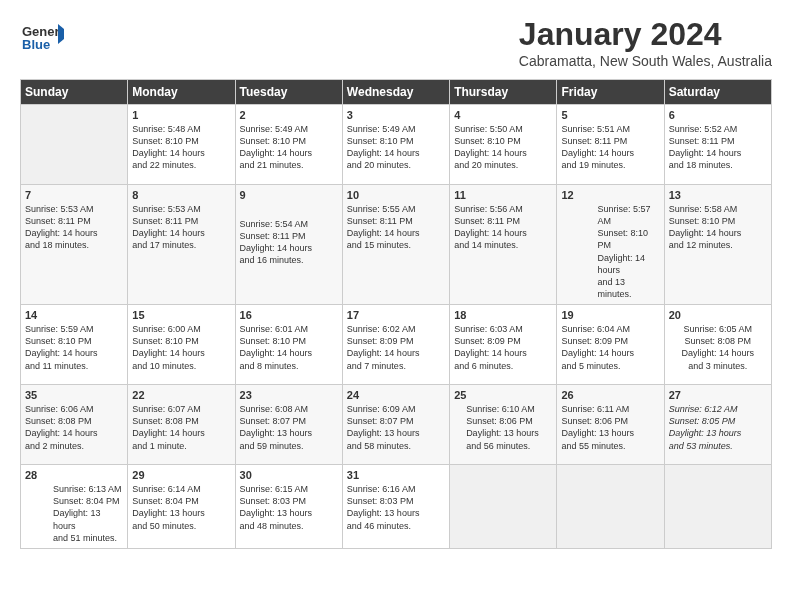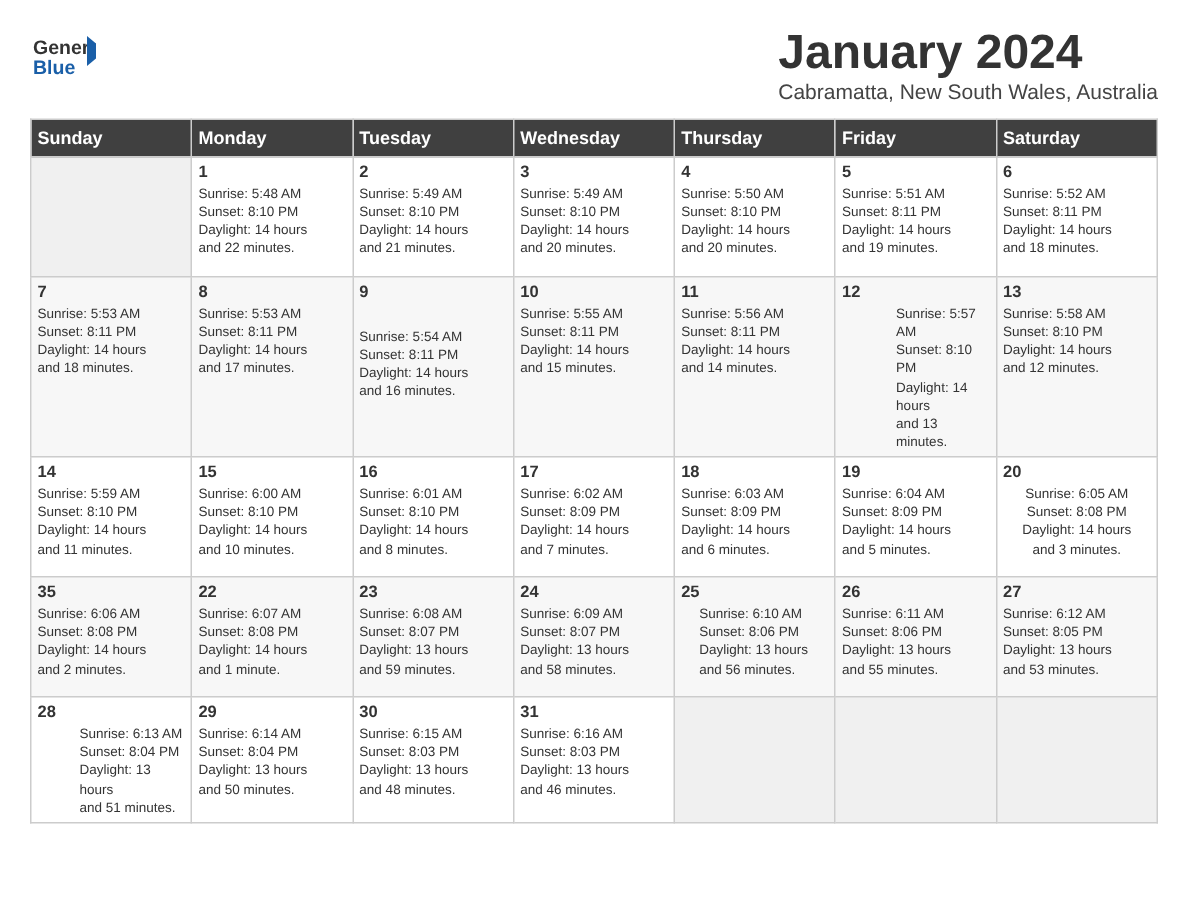--- a/index.html
+++ b/index.html
@@ -297,21 +297,21 @@
           </td>
           <td>
             <span class="day-num">26</span>
             <div class="day-info" style="white-space: pre-line;">Sunrise: 6:11 AM
 Sunset: 8:06 PM
 Daylight: 13 hours
 and 55 minutes.</div>
           </td>
           <td>
             <span class="day-num">27</span>
-            <div class="day-info" style="white-space: pre-line;">Sunrise: 6:12 AM
+            <div class="day-info" style="white-space: pre-line; font-style: italic;">Sunrise: 6:12 AM
 Sunset: 8:05 PM
 Daylight: 13 hours
 and 53 minutes.</div>
           </td>
         </tr>
         <tr>
           <td>
             <span class="day-num">28</span>
             <div class="day-info" style="white-space: pre-line; margin-left: 28px;">Sunrise: 6:13 AM
 Sunset: 8:04 PM

